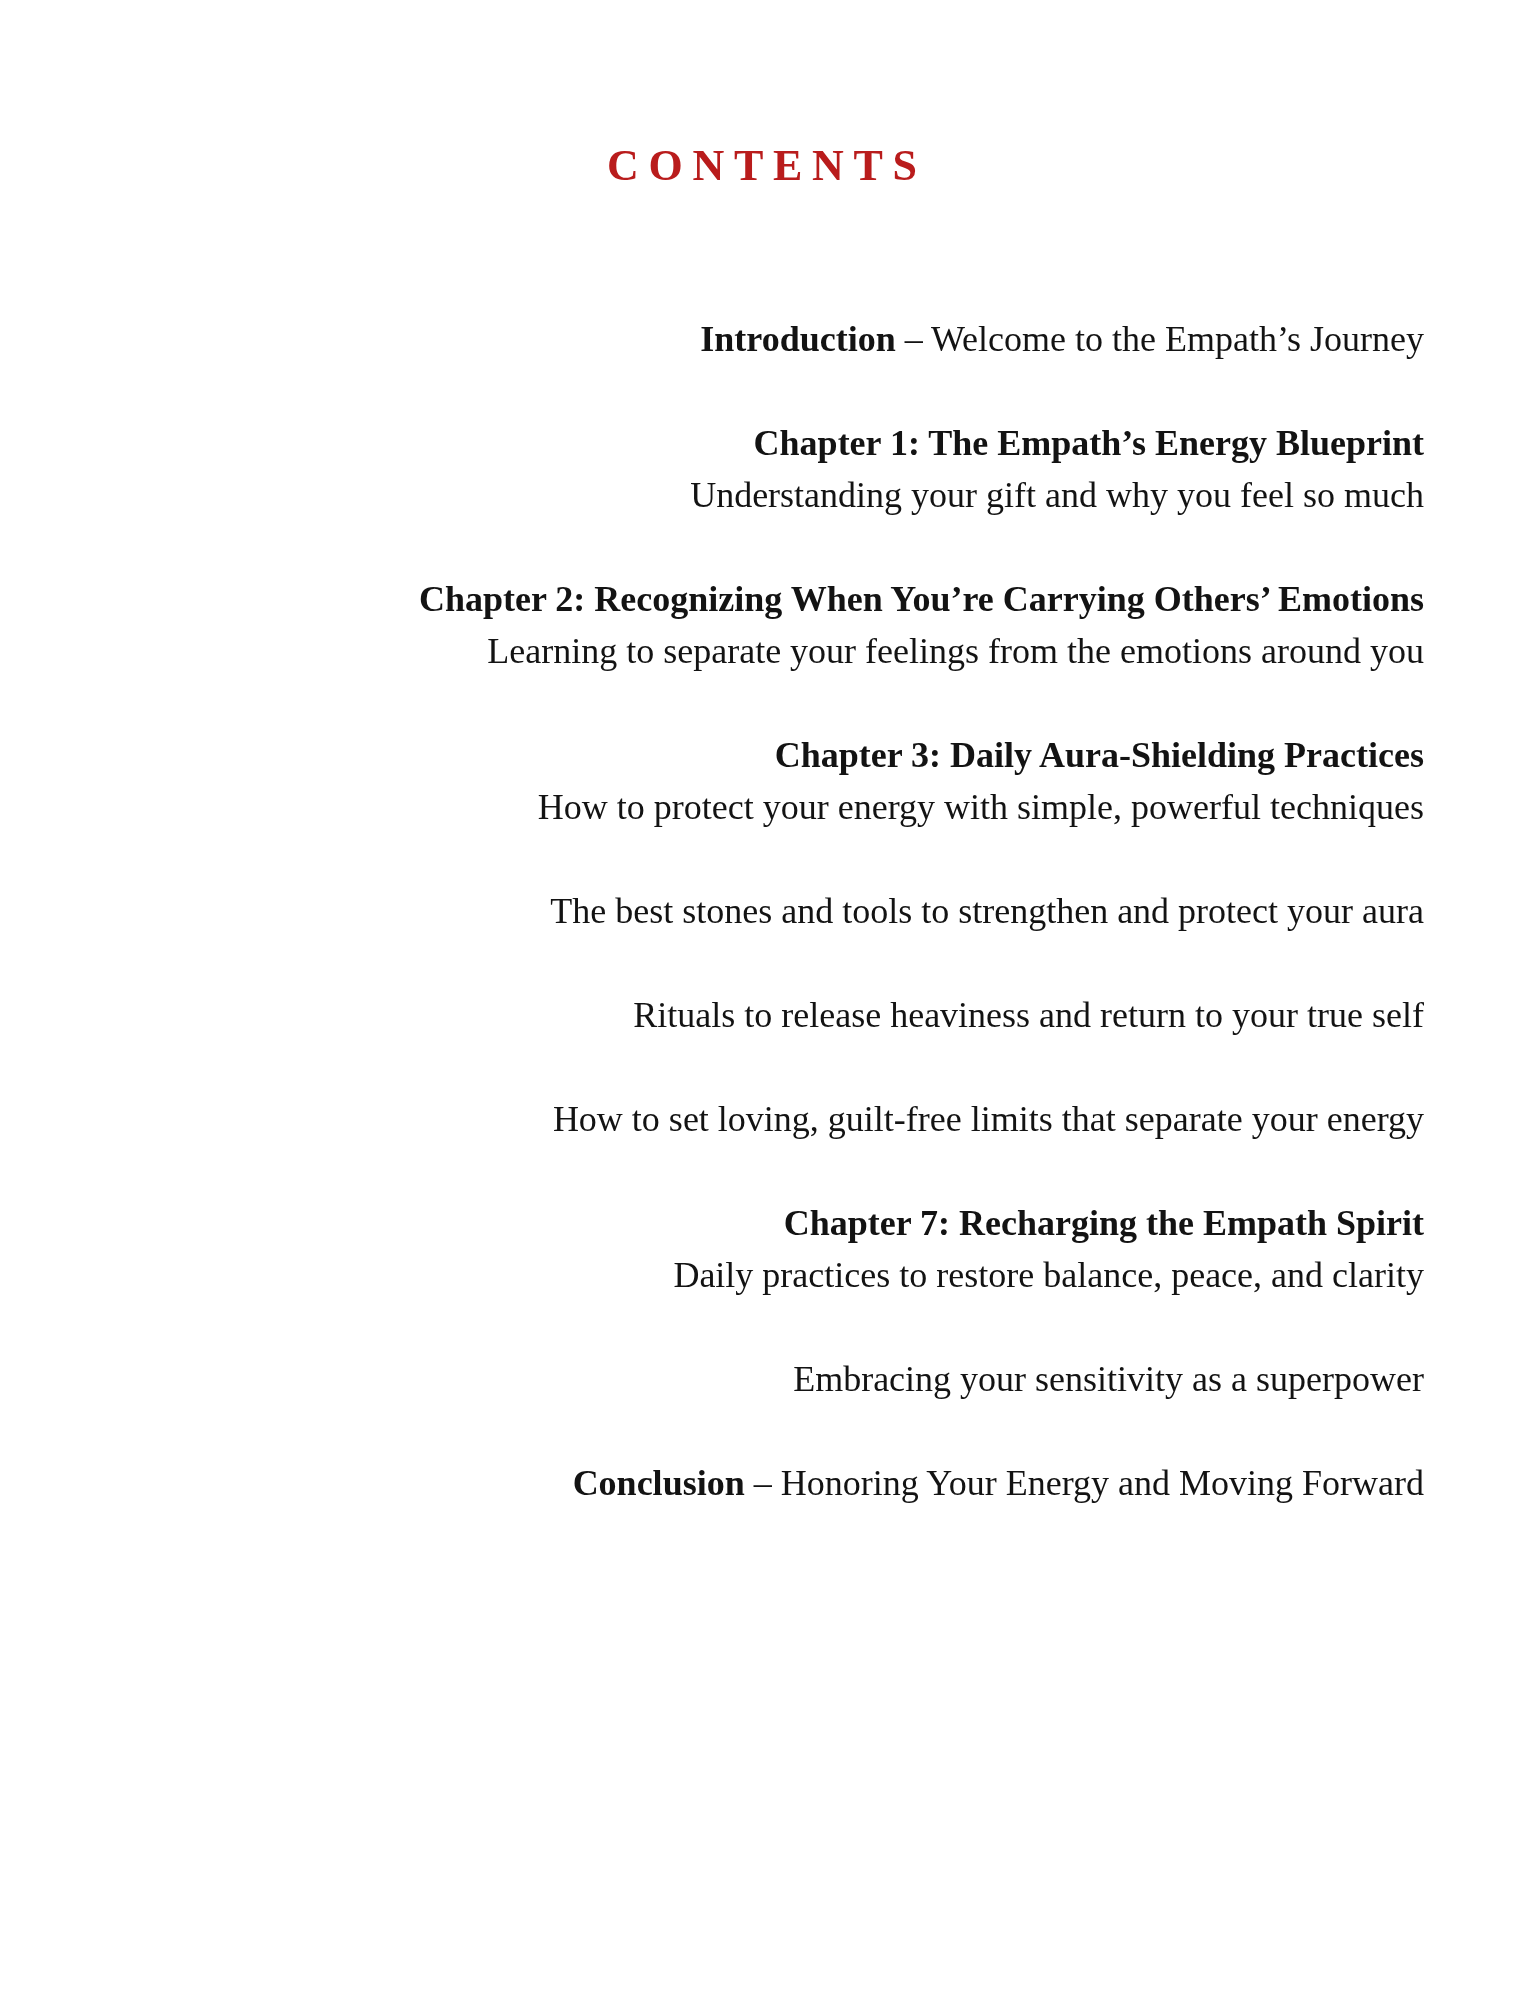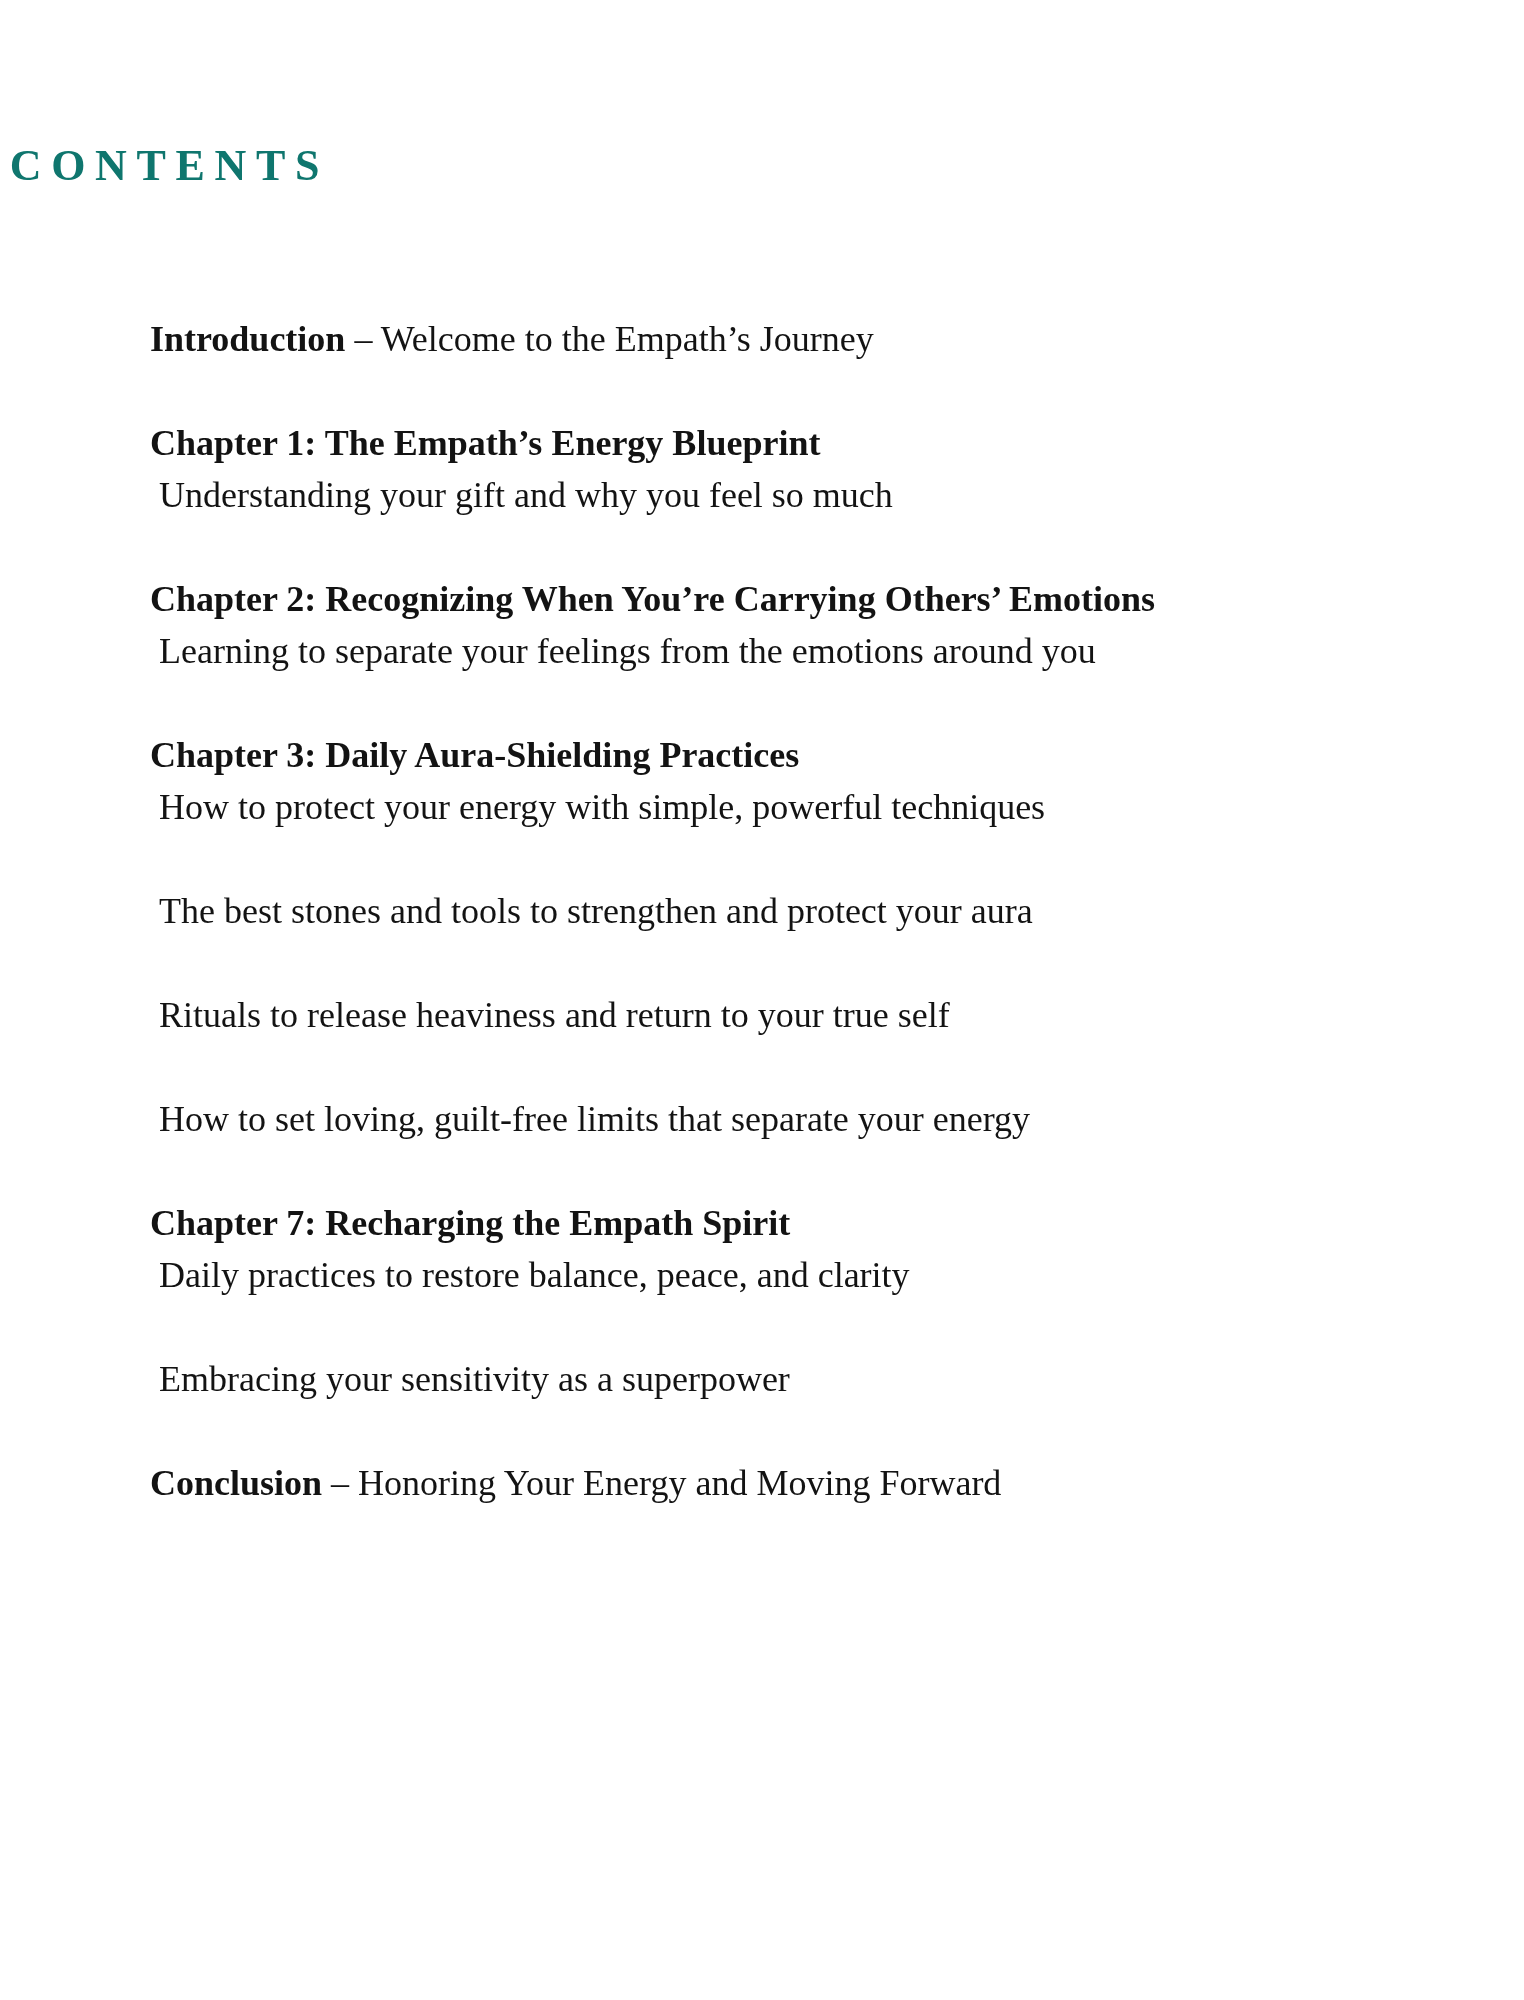--- a/index.html
+++ b/index.html
@@ -17,30 +17,31 @@
   .page {
     position: relative;
     width: 1524px;
     height: 2000px;
     padding-top: 140px;
     box-sizing: border-box;
     background: #ffffff;
   }
   .contents-title {
     margin: 0 0 122px 0;
-    text-align: left;
+    text-align: center;
     font-size: 44px;
     font-weight: 700;
     letter-spacing: 0.22em;
     text-indent: 0.22em; 
-    color: #0f766e;
+    color: #b91c1c;
   }
   .toc {
     margin-left: 150px;
     margin-right: 100px;
+    text-align: right;
   }
   .entry {
     margin-bottom: 52px;
   }
   .entry-title {
     font-size: 36px;
     line-height: 52px;
     font-weight: 400;
   }
   .entry-title .bold {

